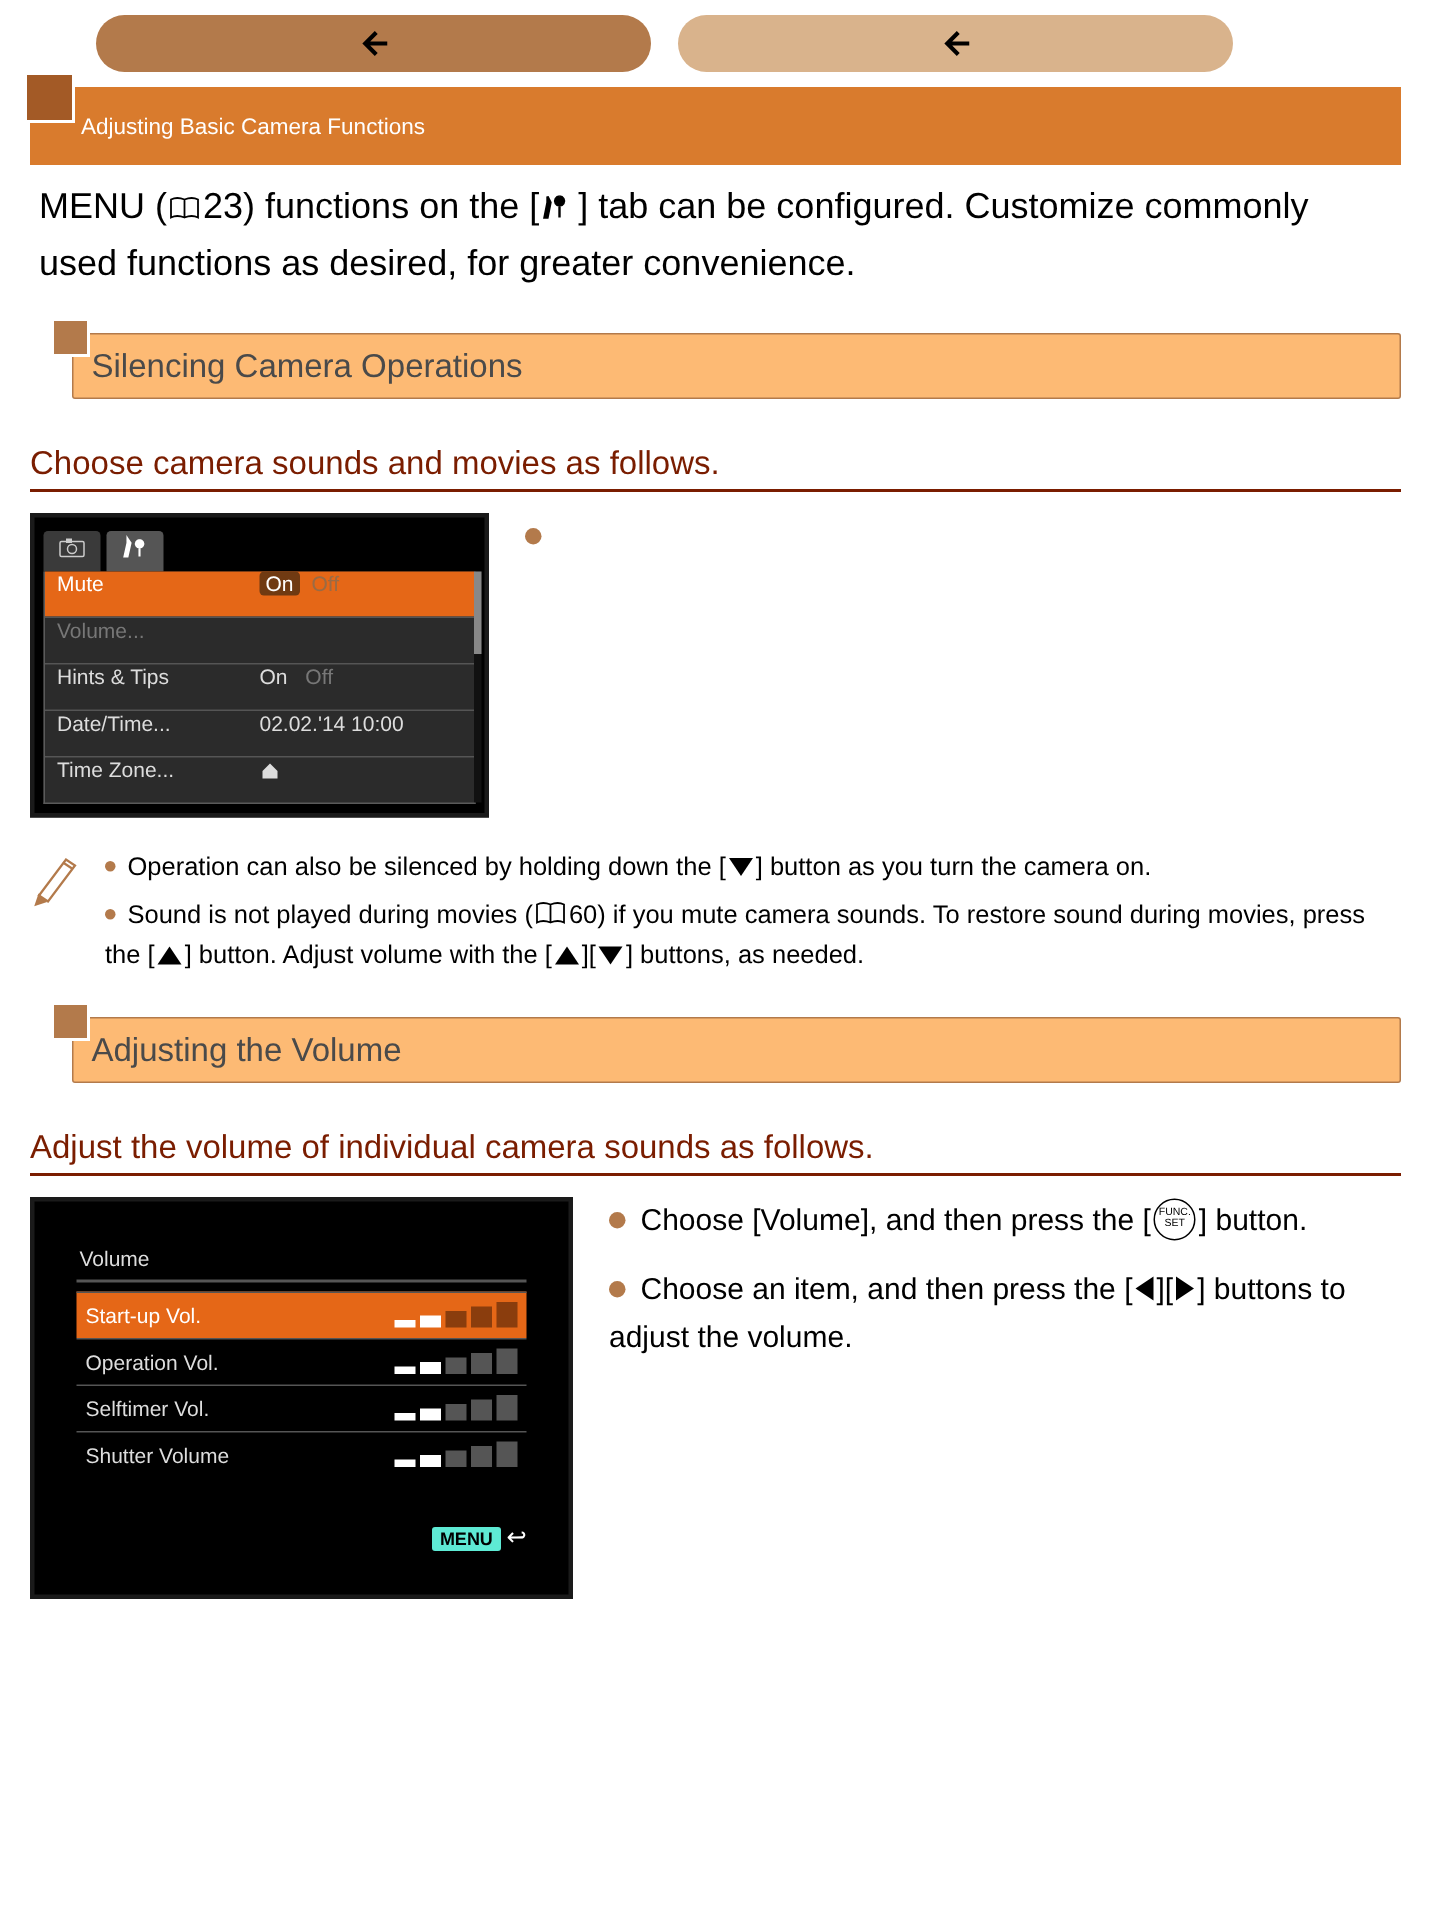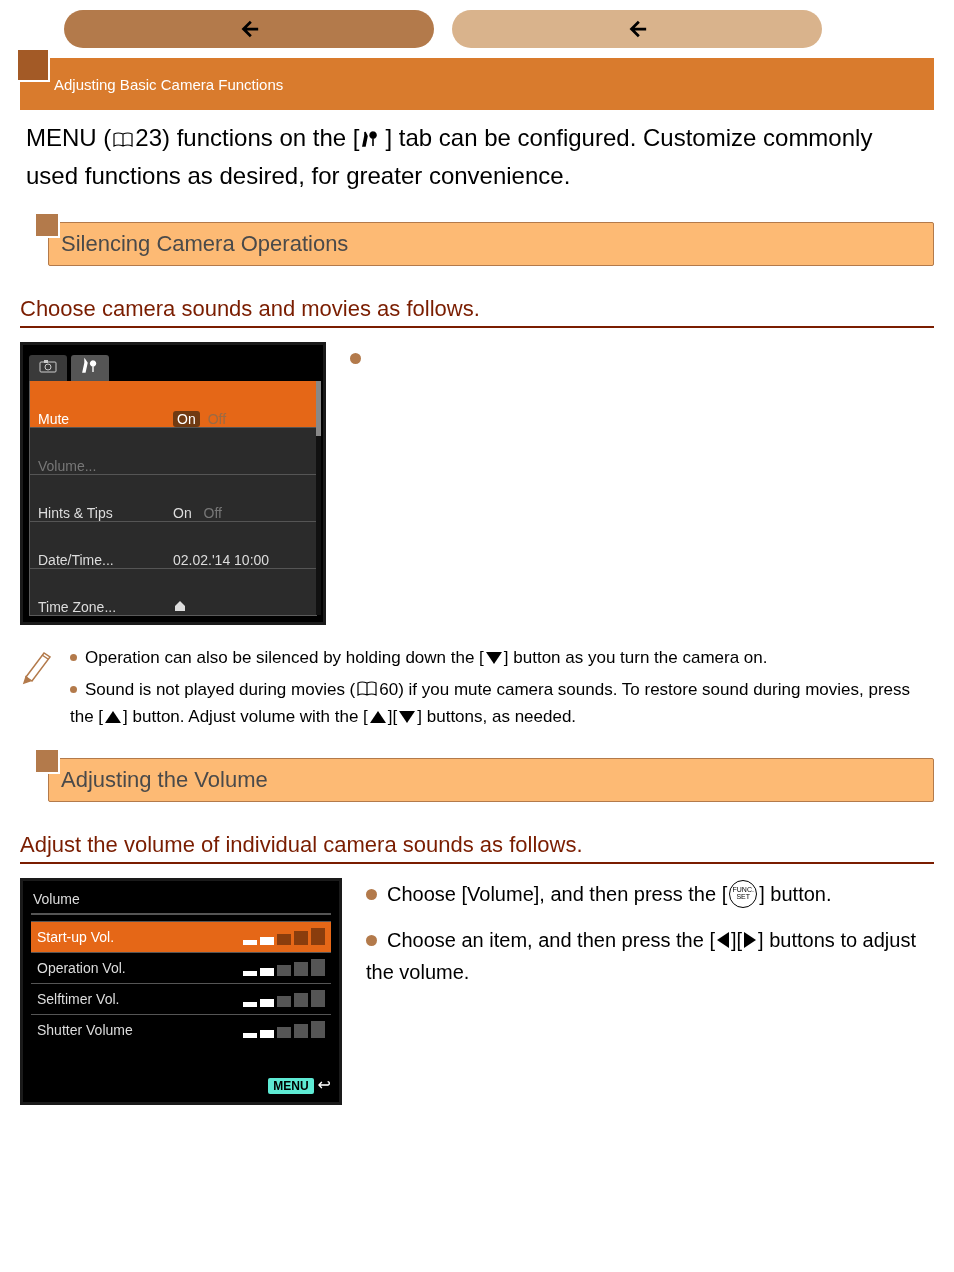--- a/index.html
+++ b/index.html
@@ -50,21 +50,21 @@
   .row{display:flex;gap:24px;align-items:flex-start;}
 
   
   .lcd{width:300px;background:#000;border:3px solid #1a1a1a;padding:6px 0 0 0;}
   .tabbar{display:flex;align-items:flex-end;padding:0 6px;height:30px;}
   .tabbar .tab{padding:4px 10px;border-radius:3px 3px 0 0;margin-right:4px;}
   .tab.inactive{background:#3a3a3a;color:#ccc;}
   .tab.active{background:#555;color:#fff;}
   .menu{background:#2b2b2b;margin:0 6px 6px 6px;border:1px solid #5a5a5a;border-top:none;
         font-size:14px;color:#ddd;position:relative;}
-  .mrow{display:flex;align-items:flex-end;height:46px;border-top:1px solid #555;
+  .mrow{display:flex;align-items:flex-start;height:30px;border-top:1px solid #555;
         padding:0 8px;}
   .mrow:first-child{border-top:none;}
   .mrow.sel{background:var(--orange);color:#fff;}
   .mrow.dim{color:#777;}
   .mlabel{flex:1;}
   .mval{flex:1;text-align:left;}
   .onoff{display:inline-flex;gap:4px;}
   .pill{padding:0 4px;border-radius:3px;}
   .pill.on{background:#703a12;color:#fff;}
   .pill.off{color:#9a6b45;}
@@ -84,21 +84,21 @@
   .glyph-tri.up{border-left:8px solid transparent;border-right:8px solid transparent;border-bottom:12px solid #000;}
   .glyph-tri.down{border-left:8px solid transparent;border-right:8px solid transparent;border-top:12px solid #000;}
   .glyph-tri.left{border-top:8px solid transparent;border-bottom:8px solid transparent;border-right:12px solid #000;}
   .glyph-tri.right{border-top:8px solid transparent;border-bottom:8px solid transparent;border-left:12px solid #000;}
 
   .note{display:flex;gap:16px;margin-top:20px;}
   .pencil{width:34px;flex:0 0 34px;}
   .note-body{flex:1;font-size:17px;line-height:1.55;}
 
   
-  .vlcd{width:300px;background:#000;border:3px solid #1a1a1a;padding:8px;font-size:14px;color:#ddd;}
+  .vlcd{width:300px;background:#000;border:3px solid #1a1a1a;padding:28px;font-size:14px;color:#ddd;}
   .vtitle{padding:2px 2px 6px;border-bottom:2px solid #555;margin-bottom:6px;}
   .vrow{display:flex;align-items:center;height:30px;border-top:1px solid #555;padding:0 6px;}
   .vrow:first-of-type{border-top:none;}
   .vrow.sel{background:var(--orange);color:#fff;}
   .bars{display:flex;gap:3px;align-items:flex-end;height:16px;margin-left:auto;}
   .bar{width:14px;background:#555;}
   .bar.b1{height:5px;} .bar.b2{height:8px;} .bar.b3{height:11px;} .bar.b4{height:14px;} .bar.b5{height:17px;}
   .bar.on{background:#fff;}
   .vrow.sel .bar.on{background:#fff;}
   .vrow.sel .bar{background:#8a3d0d;}

